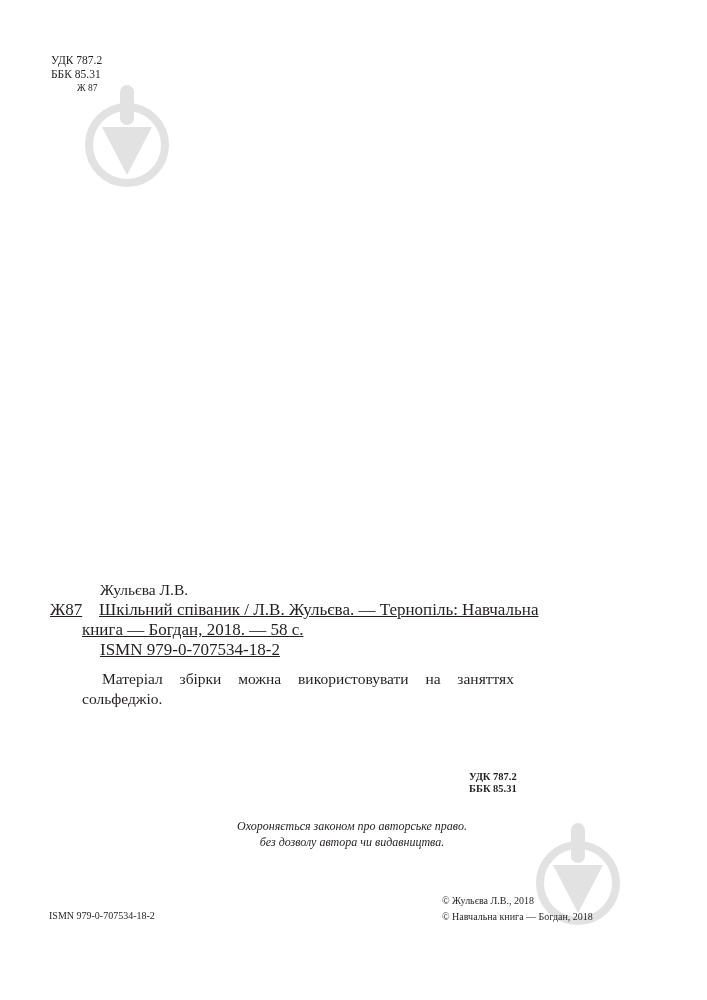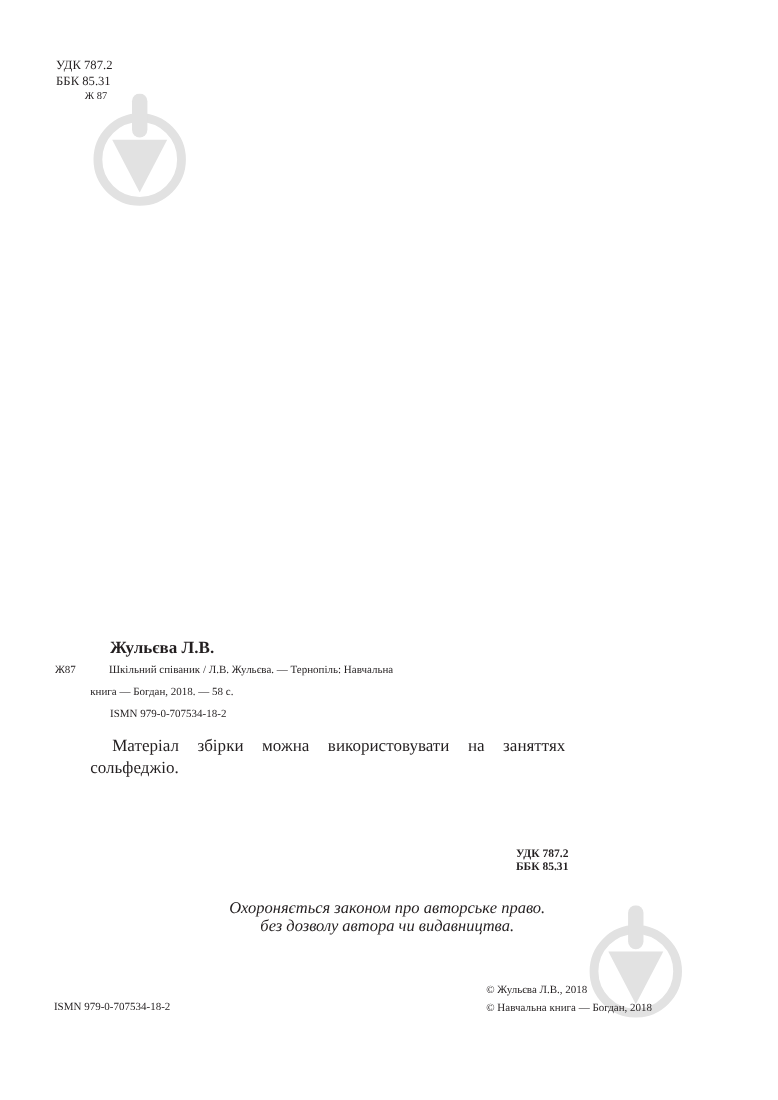--- a/index.html
+++ b/index.html
@@ -4,27 +4,27 @@
 <style>
   html, body { margin: 0; padding: 0; }
   body {
     width: 707px; height: 1000px; background: #ffffff; position: relative; overflow: hidden;
     font-family: "Liberation Serif", "DejaVu Serif", serif; color: #231f20;
   }
   .watermark { position: absolute; z-index: 0; }
   .txt { z-index: 1; position: absolute; white-space: nowrap; }
   .classif { font-size: 11.5px; line-height: 14px; }
   .classif-small { font-size: 9.5px; }
-  .author { font-weight: bold; font-size: 15.5px; }
-  .biblio { font-size: 10px; line-height: 20px; }
+  .author { font-weight: normal; font-size: 15.5px; }
+  .biblio { font-size: 17px; line-height: 20px; text-decoration: underline; }
   .annot { font-size: 15.5px; line-height: 20px; text-align: justify; width: 432px; white-space: normal; }
   .annot p { margin: 0; }
   .indent { text-indent: 20px; }
   .udk-bold { font-weight: bold; font-size: 10.5px; line-height: 12px; }
-  .notice { font-style: italic; font-size: 15px; line-height: 16px; text-align: center; width: 470px; }
+  .notice { font-style: italic; font-size: 12px; line-height: 16px; text-align: center; width: 470px; }
   .bottom { font-size: 10px; line-height: 16px; }
 </style>
 </head>
 <body>
 
 <div class="watermark" style="left:82px; top:85px; width:90px; height:105px;">
   <svg width="90" height="105" viewBox="0 0 90 105">
     <circle cx="45" cy="60" r="38" fill="none" stroke="#e2e2e2" stroke-width="8"></circle>
     <rect x="38" y="0" width="14" height="40" rx="7" fill="#e2e2e2"></rect>
     <polygon points="20,42 70,42 45,90" fill="#e2e2e2"></polygon>

